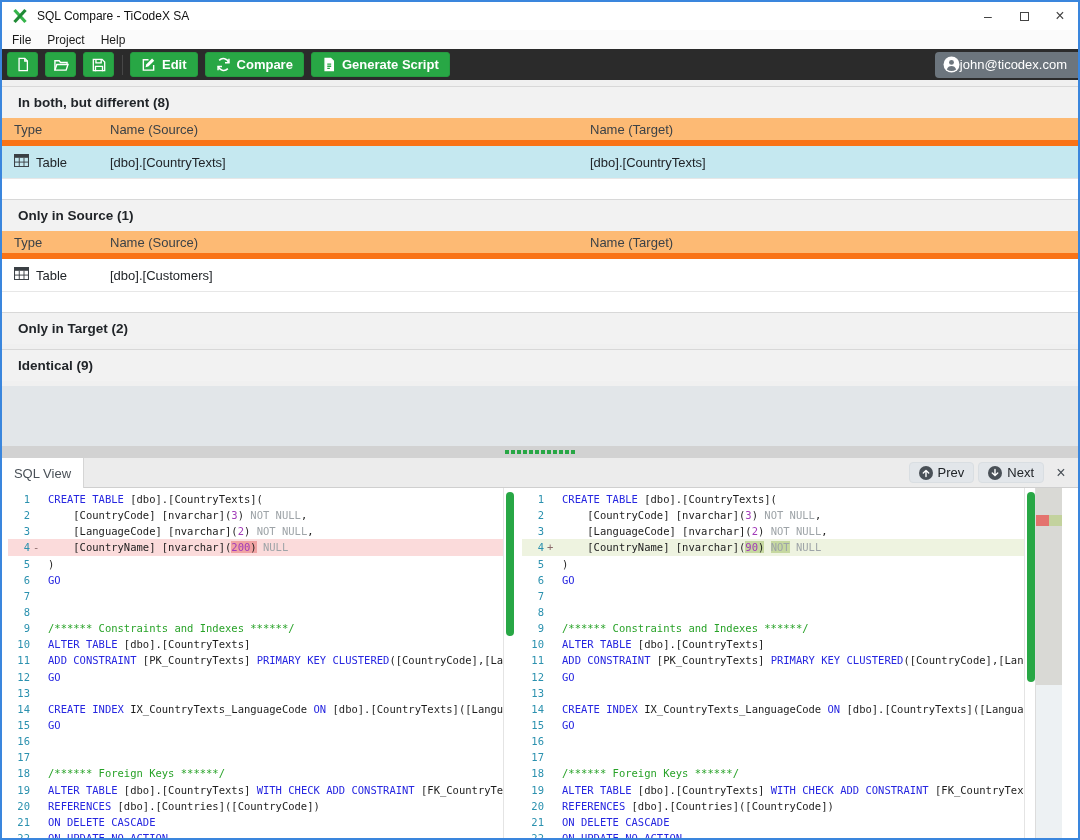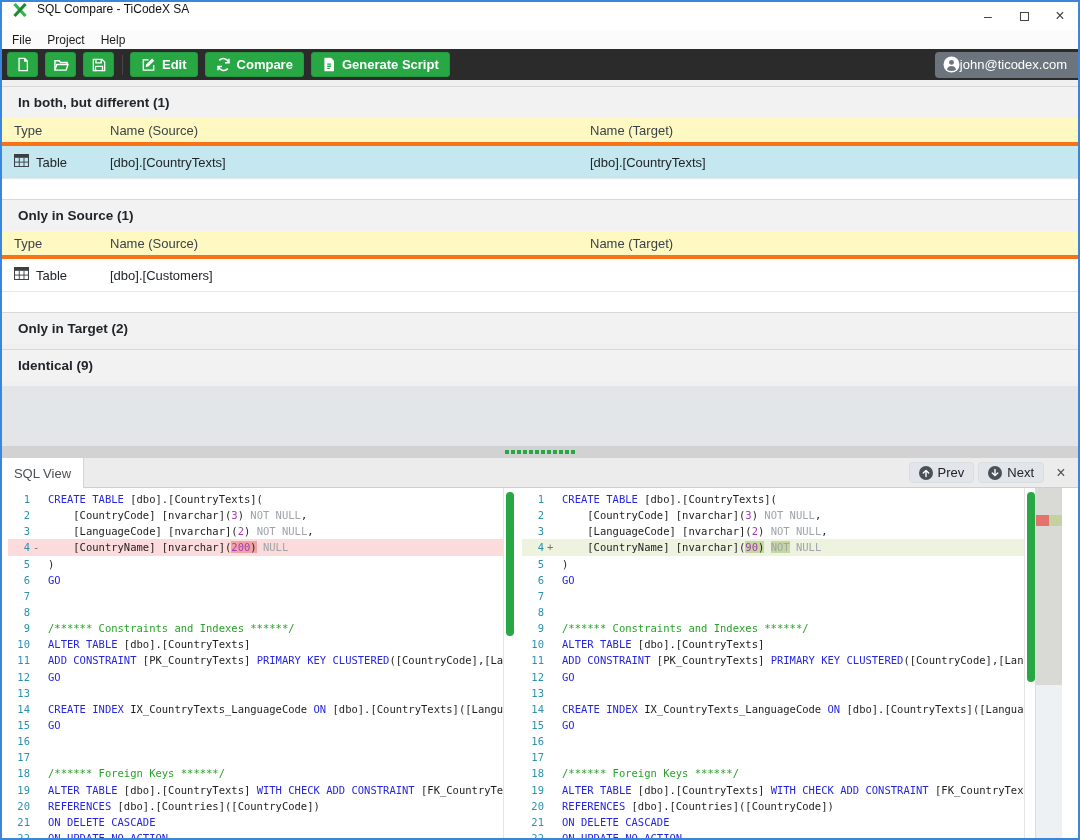--- a/index.html
+++ b/index.html
@@ -1,21 +1,21 @@
 <!DOCTYPE html>
 <html style="--accent-green: #28a745; --toolbar-bg: #2b2b2b; --selected-row: #c5e8f0; --diff-rem-bg: #fbdbdb; --diff-rem-strong: #f0a3a3; --diff-add-bg: #eef3e0; --diff-add-strong: #c6d8a0; --tok-keyword: #2626e0; --tok-comment: #28a228; --tok-number: #a23bb8; --tok-dim: #9ea4a8; --ln-color: #2b91af;"><head>
 <meta charset="utf-8">
 <style>
   html,body{margin:0;padding:0;background:#fff;}
   *{box-sizing:border-box;}
   .app{width:1080px;height:840px;border:2px solid #3a86dd;display:flex;flex-direction:column;
        font-family:"Liberation Sans",sans-serif;background:#f0f0f0;overflow:hidden;position:relative;}
 
   
-  .titlebar{height:28px;background:#fff;display:flex;padding-left:10px;flex-shrink:0;}
+  .titlebar{height:28px;background:#fff;display:flex;align-items:center;padding-left:10px;flex-shrink:0;}
   .logo{width:16px;height:16px;flex-shrink:0;}
   .win-title{font-size:12px;color:#111;margin-left:9px;}
   .win-controls{margin-left:auto;display:flex;height:100%;}
   .win-btn{width:36px;height:100%;display:flex;align-items:center;justify-content:center;color:#444;font-size:14px;}
   .max-box{width:9px;height:9px;border:1px solid #444;display:inline-block;}
 
   
   .menubar{height:19px;background:#fbfbfb;display:flex;align-items:center;padding-left:2px;flex-shrink:0;}
   .menu-item{font-size:12px;color:#1a1a1a;padding:1px 8px;}
 
@@ -26,21 +26,21 @@
   .tbtn.icon-only{width:31px;justify-content:center;padding:0;}
   .tb-sep{width:1px;height:20px;background:#474747;margin:0 7px 0 1px;}
   .user-badge{margin-left:auto;background:#6c757d;color:#fff;height:26px;border-radius:4px 0 0 4px;
               display:flex;align-items:center;padding:0 11px 0 8px;font-size:13px;}
 
   
   .grid-area{height:366px;display:flex;flex-direction:column;background:#f0f0f0;padding-top:6px;flex-shrink:0;}
   .section-header{height:32px;background:#f2f2f2;border-top:1px solid #d8d8d8;display:flex;align-items:center;
                   padding-left:16px;font-size:13.5px;font-weight:700;color:#212529;}
   .thead,.trow{display:grid;grid-template-columns:108px 480px 1fr;align-items:center;}
-  .thead{height:28px;background:#fef9c3;color:#3c4247;font-size:13px;border-bottom:4px solid #f97316;}
+  .thead{height:28px;background:#fdba74;color:#3c4247;font-size:13px;border-bottom:6px solid #f97316;}
   .trow{height:33px;background:#fff;font-size:13px;color:#212529;border-bottom:1px solid #e7e7e7;}
   .trow.selected{background:var(--selected-row,#c5e8f0);}
   .cell1{padding-left:12px;display:flex;align-items:center;gap:7px;}
   .gap-white{height:20px;background:#fff;}
   .gap-small{height:5px;background:#f0f0f0;}
   .gray-fill{flex:1;background:#e2e6e9;}
 
   
   .splitter{height:12px;background:#d2d2d2;display:flex;align-items:center;justify-content:center;flex-shrink:0;}
   .splitter-dots{width:70px;height:4px;
@@ -165,21 +165,21 @@
       <svg width="17" height="17" viewBox="0 0 16 16">
         <circle cx="8" cy="8" r="7.5" fill="#fff"></circle>
         <circle cx="8" cy="6" r="2.3" fill="#6c757d"></circle>
         <path d="M3.6 12.6c.7-2.2 2.4-3.2 4.4-3.2s3.7 1 4.4 3.2a7.5 7.5 0 0 1-8.8 0z" fill="#6c757d"></path>
       </svg>
       <span>john@ticodex.com</span>
     </div>
   </div>
 
   <div class="grid-area" id="sections">
-      <div class="section-header">In both, but different (1)</div>
+      <div class="section-header">In both, but different (8)</div>
       <div class="thead">
         <div class="cell1">Type</div>
         <div>Name (Source)</div>
         <div>Name (Target)</div>
       </div>
       <div class="trow selected">
         <div class="cell1">
           <span><svg width="15" height="13" viewBox="0 0 16 14">
               <rect x="0.5" y="0.5" width="15" height="13" fill="none" stroke="#3a3f44" stroke-width="1.1"></rect>
               <rect x="0.5" y="0.5" width="15" height="3.6" fill="#3a3f44"></rect>

